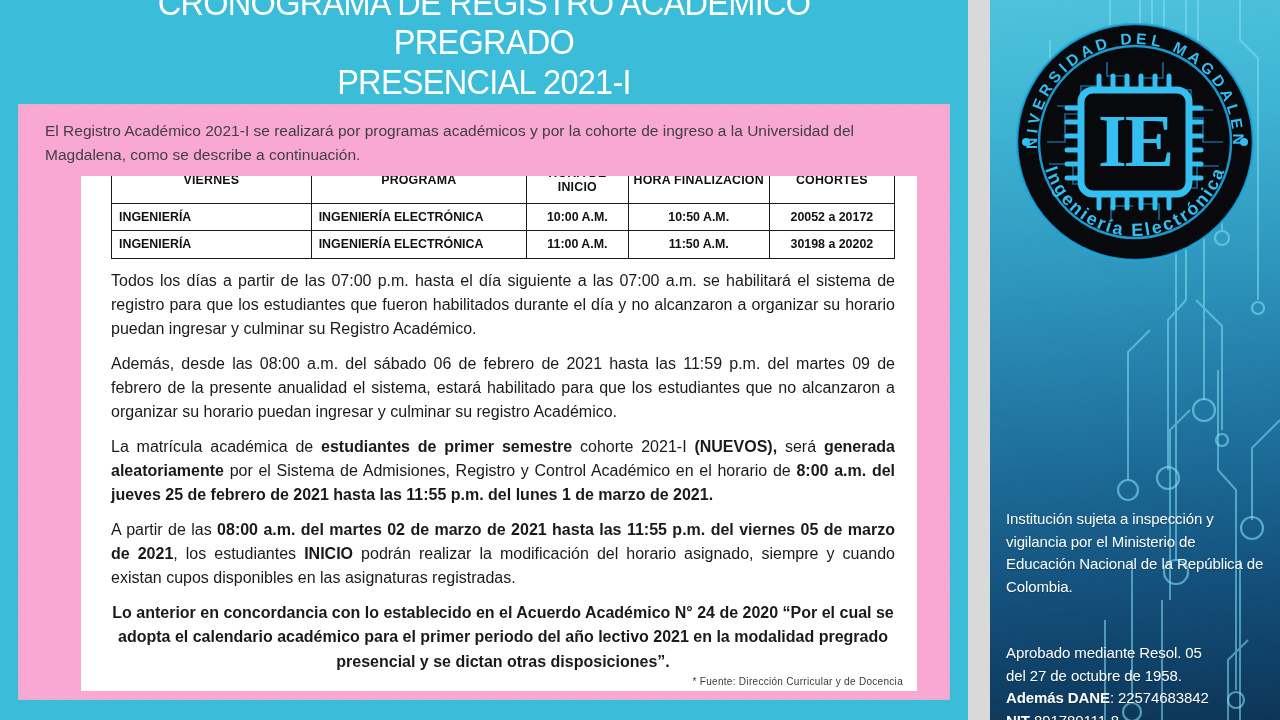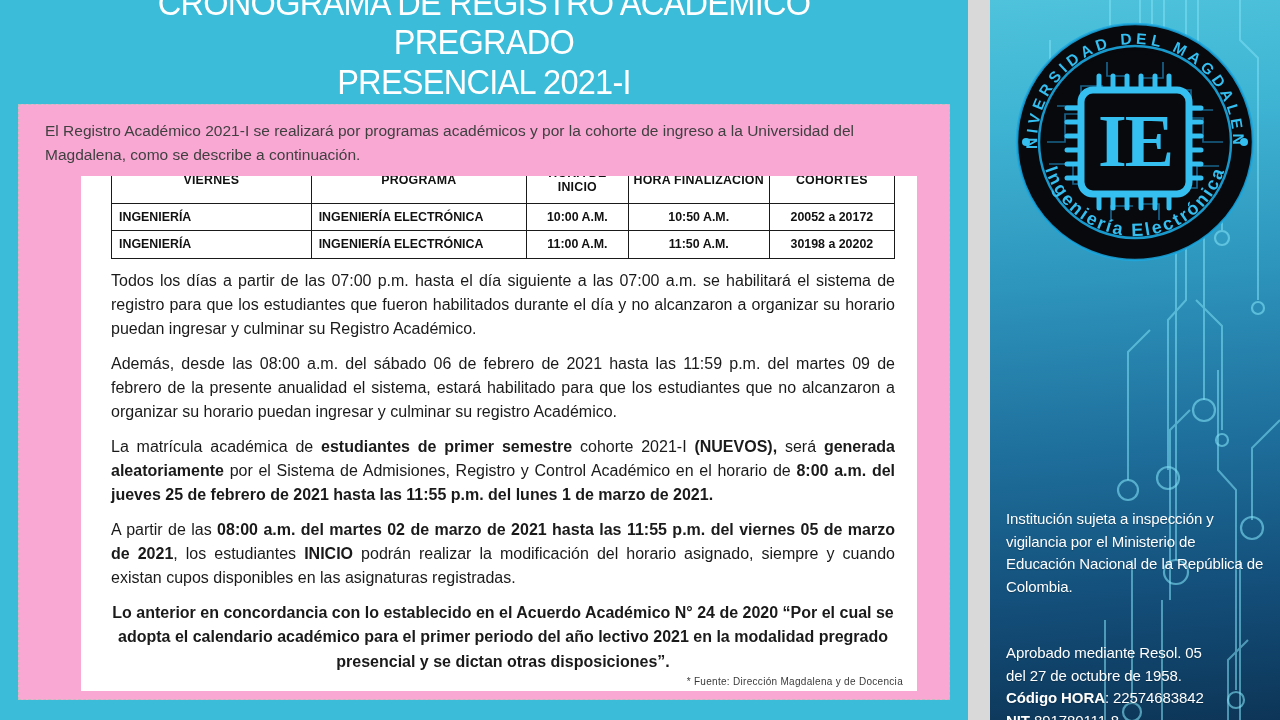--- a/index.html
+++ b/index.html
@@ -206,21 +206,21 @@
             </tr>
           </tbody>
         </table>
 
         <p class="para">Todos los días a partir de las 07:00 p.m. hasta el día siguiente a las 07:00 a.m. se habilitará el sistema de registro para que los estudiantes que fueron habilitados durante el día y no alcanzaron a organizar su horario puedan ingresar y culminar su Registro Académico.</p>
         <p class="para">Además, desde las 08:00 a.m. del sábado 06 de febrero de 2021 hasta las 11:59 p.m. del martes 09 de febrero de la presente anualidad el sistema, estará habilitado para que los estudiantes que no alcanzaron a organizar su horario puedan ingresar y culminar su registro Académico.</p>
         <p class="para">La matrícula académica de <b>estudiantes de primer semestre</b> cohorte 2021-I <b>(NUEVOS),</b> será <b>generada aleatoriamente</b> por el Sistema de Admisiones, Registro y Control Académico en el horario de <b>8:00 a.m. del jueves 25 de febrero de 2021 hasta las 11:55 p.m. del lunes 1 de marzo de 2021.</b></p>
         <p class="para">A partir de las <b>08:00 a.m. del martes 02 de marzo de 2021 hasta las 11:55 p.m. del viernes 05 de marzo de 2021</b>, los estudiantes <b>INICIO</b> podrán realizar la modificación del horario asignado, siempre y cuando existan cupos disponibles en las asignaturas registradas.</p>
         <p class="para center">Lo anterior en concordancia con lo establecido en el Acuerdo Académico N° 24 de 2020 “Por el cual se adopta el calendario académico para el primer periodo del año lectivo 2021 en la modalidad pregrado presencial y se dictan otras disposiciones”.</p>
 
-        <div class="source">* Fuente: Dirección Magdalena y de Docencia</div>
+        <div class="source">* Fuente: Dirección Curricular y de Docencia</div>
       </div>
     </div>
   </div>
 
   <div class="gap"></div>
 
   <div class="sidebar">
 
     <svg class="circuit" viewBox="0 0 290 720" preserveAspectRatio="none">
       <g fill="none" stroke="#7FE0F5" stroke-width="2" opacity="0.55">
@@ -330,17 +330,17 @@
         <circle cx="19" cy="128" r="4" fill="#35BEF0"></circle>
         <circle cx="237" cy="128" r="4" fill="#35BEF0"></circle>
       </svg>
     </div>
 
     <div class="sb-text block1">Institución sujeta a inspección y vigilancia por el Ministerio de Educación Nacional de la República de Colombia.</div>
 
     <div class="sb-text block2">
       <span>Aprobado mediante Resol. 05</span><br>
       <span>del 27 de octubre de 1958.</span><br>
-      <b>Código HORA</b><span>: 22574683842</span><br>
+      <b>Además DANE</b><span>: 22574683842</span><br>
       <b>NIT</b><span> 891780111-8</span>
     </div>
   </div>
 </div>
 
 </body></html>

